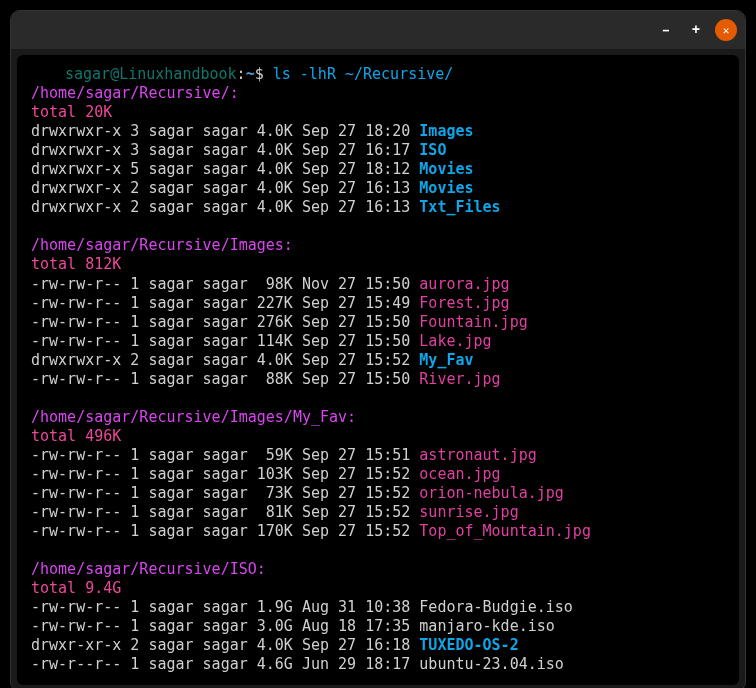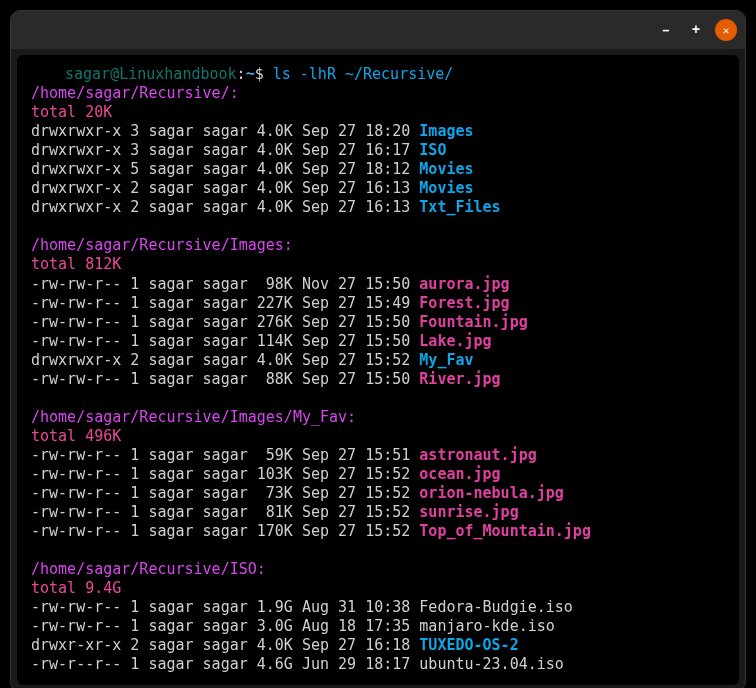--- a/index.html
+++ b/index.html
@@ -77,21 +77,21 @@
       white-space: pre;
       font-family: 'Consolas', 'DejaVu Sans Mono', monospace;
       letter-spacing: 0px;
     }
     .user-host { color: #0f766e; font-weight: normal; margin-left: 34px; }
     .colon { color: #d0d0d0; }
     .tilde { color: #4d9fdb; font-weight: bold; }
     .dollar { color: #d0d0d0; }
     .cmd { color: #0ea5e9; }
     .dir { color: #0ea5e9; font-weight: bold; }
-    .magenta { color: #e040a0; font-weight: bold; }
+    .magenta { color: #e040a0; font-weight: normal; }
     .white { color: #d0d0d0; }
     .path-header { color: #d946ef; }
     .total { color: #ec4899; }
     .ls-line { color: #d0d0d0; }
   </style>
 </head>
 <body>
 
 <div class="window">
   <div class="titlebar">

